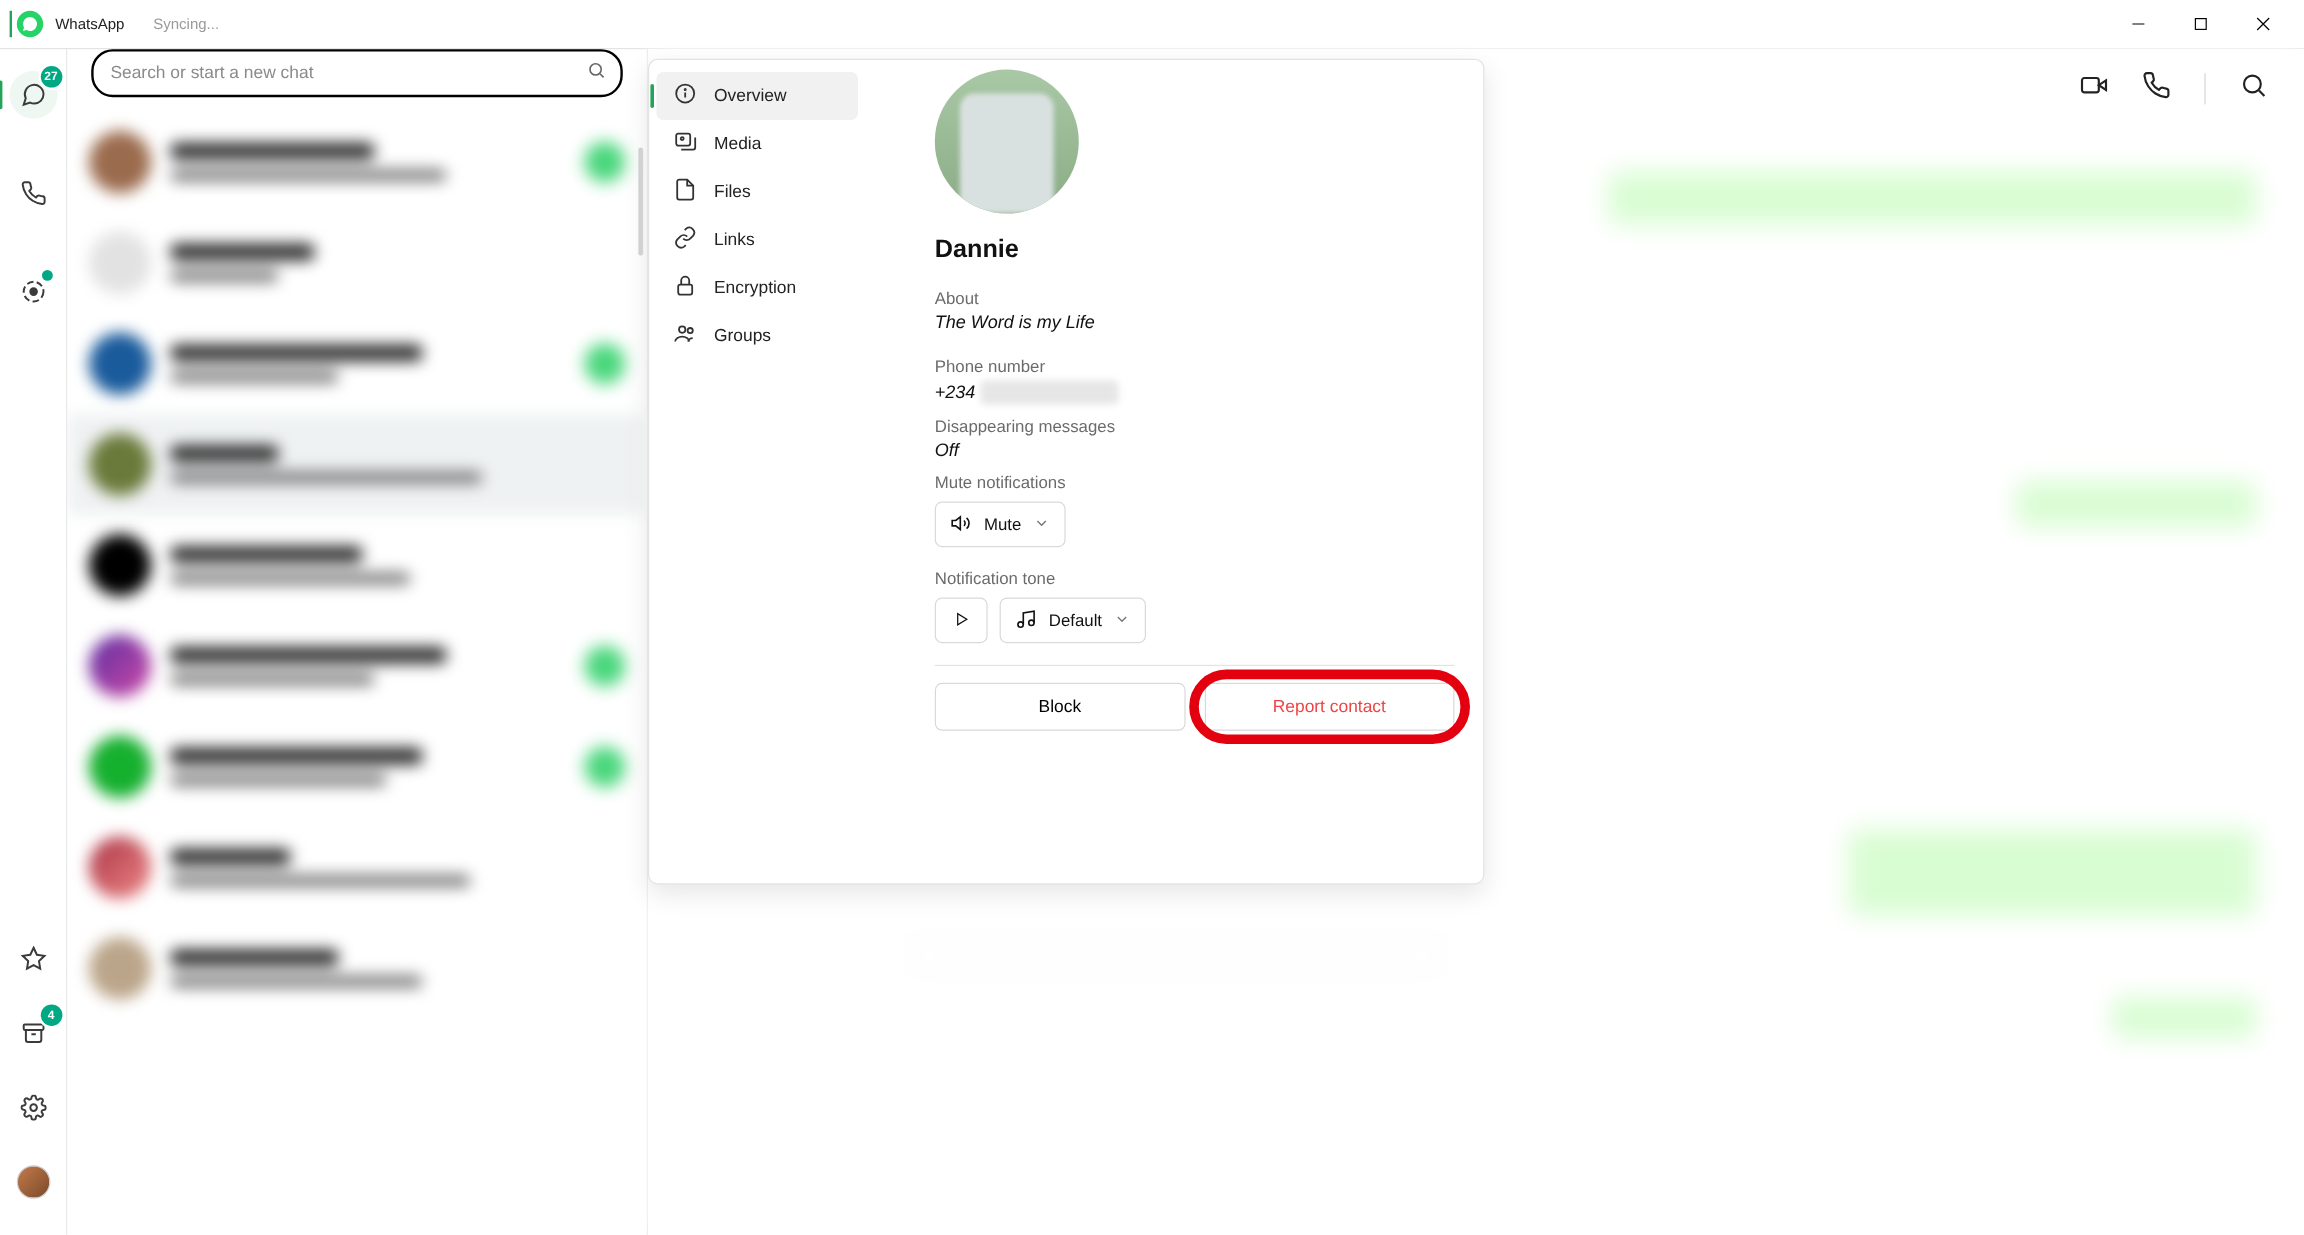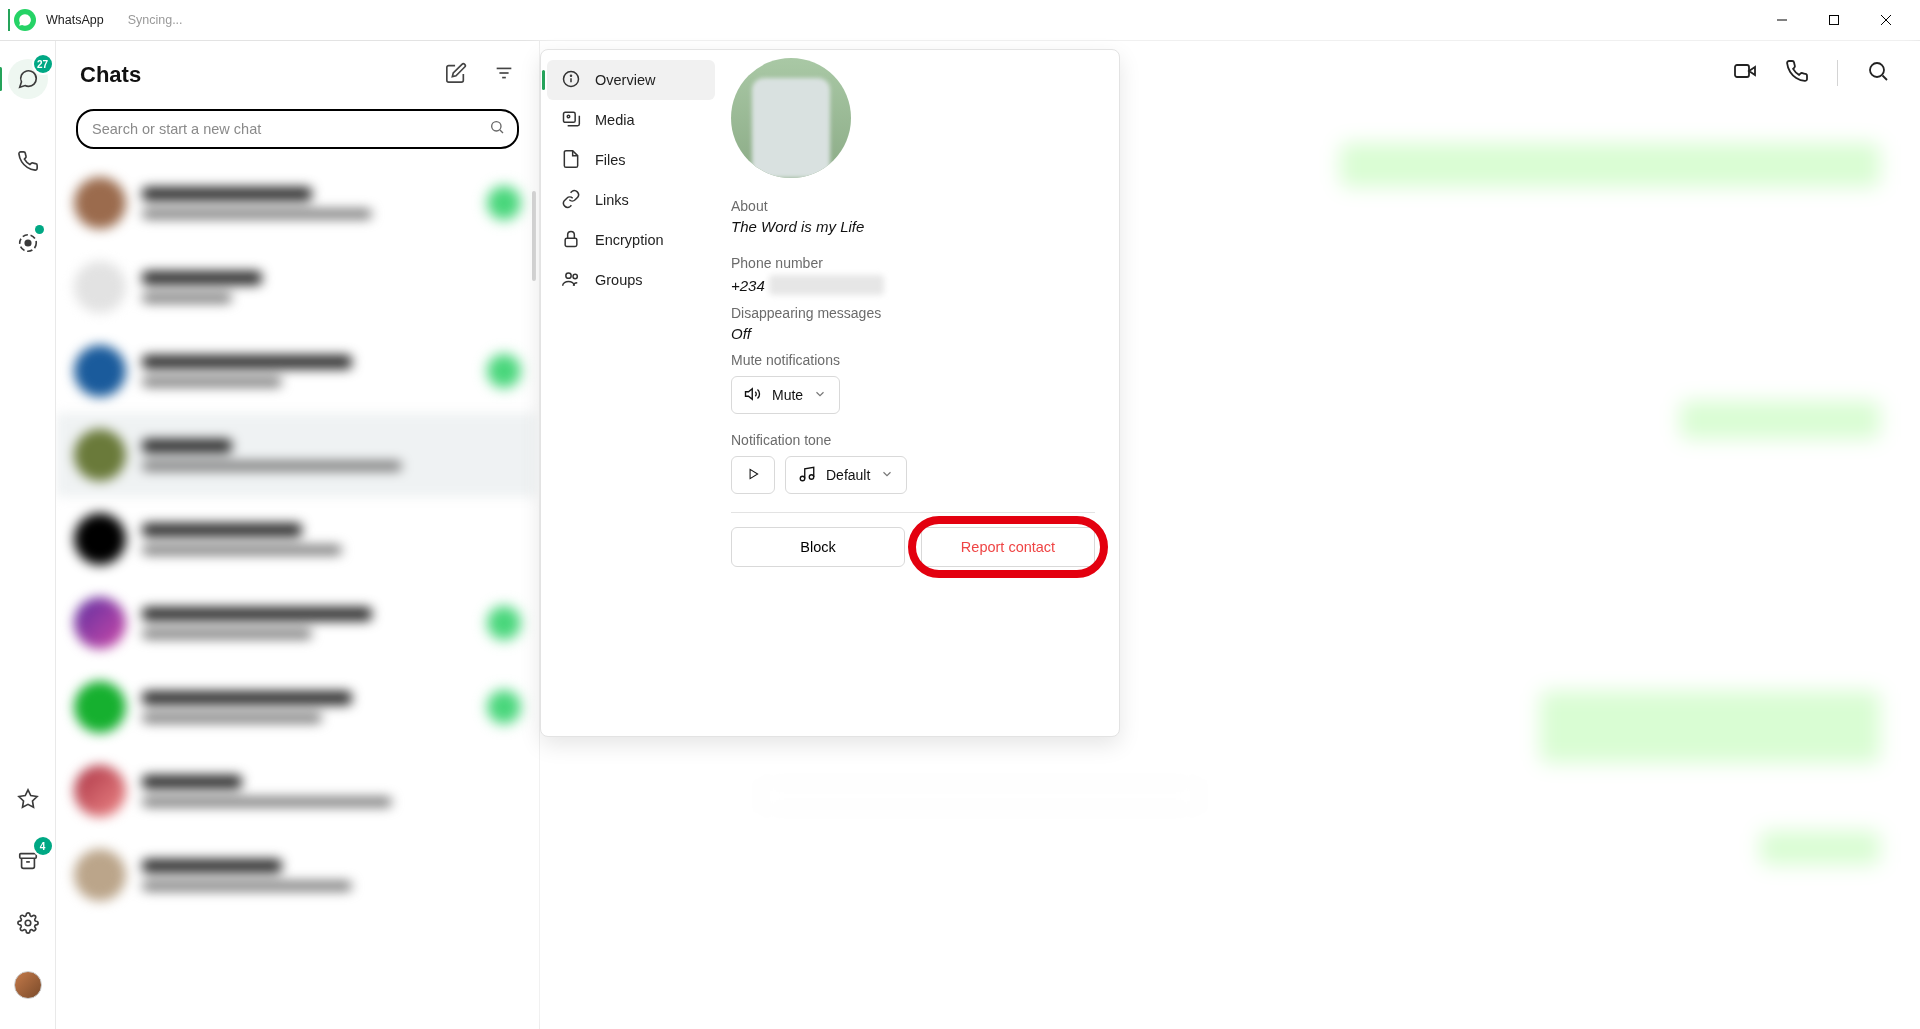--- a/index.html
+++ b/index.html
@@ -60,21 +60,21 @@
 
 .bg-chat { position: absolute; inset: 0; filter: blur(10px); background: #fff; }
 .msg { position: absolute; border-radius: 8px; }
 .msg.green { background: #d9fdd3; }
 .msg.white { background: #fff; border: 1px solid #eee; }
 .composer { position: absolute; left: 0; right: 0; bottom: 0; height: 58px; background: #fff; border-top: 1px solid #e6e6e6; display: flex; align-items: center; padding: 0 30px; gap: 22px; z-index: 5; }
 .composer svg { width: 24px; height: 24px; color: #444; }
 .composer input { flex: 1; border: none; outline: none; font-size: 14.5px; color: #444; }
 
 
-.popover { position: absolute; left: 0; top: 8px; width: 580px; height: 688px; background: #fff; border: 1px solid #e3e3e3; border-radius: 8px; box-shadow: 0 8px 22px rgba(0,0,0,.10); display: flex; overflow: hidden; z-index: 10; }
+.popover { position: absolute; left: 0; top: 8px; width: 697px; height: 688px; background: #fff; border: 1px solid #e3e3e3; border-radius: 8px; box-shadow: 0 8px 22px rgba(0,0,0,.10); display: flex; overflow: hidden; z-index: 10; gap: 48px; }
 .popnav { width: 180px; padding: 10px 6px; }
 .popnav-item { height: 40px; border-radius: 6px; display: flex; align-items: center; gap: 14px; padding: 0 10px 0 14px; color: #222; font-size: 14.5px; position: relative; }
 .popnav-item.active { background: #f1f1f1; }
 .popnav-item.active::before { content: ""; position: absolute; left: -5px; top: 10px; bottom: 10px; width: 3px; background: #25a35a; border-radius: 3px; }
 .popnav-item svg { width: 20px; height: 20px; color: #333; }
 .popbody { flex: 1; padding: 8px 24px 20px 10px; overflow-y: auto; position: relative; }
 .popbody::-webkit-scrollbar { width: 6px; }
 .popbody::-webkit-scrollbar-thumb { background: #cfcfcf; border-radius: 3px; }
 .contact-photo { width: 120px; height: 120px; border-radius: 50%; overflow: hidden; background: linear-gradient(180deg,#a9c8a5 0%,#8bab86 100%); display:flex;align-items:flex-end;justify-content:center; }
 .contact-photo .person { width: 78px; height: 100px; background: #d9e1e0; border-radius: 12px 12px 0 0; filter: blur(2px); }
@@ -170,34 +170,20 @@
             <path d="M19.4 15a1.7 1.7 0 0 0 .34 1.87l.06.06a2 2 0 1 1-2.83 2.83l-.06-.06a1.7 1.7 0 0 0-1.87-.34 1.7 1.7 0 0 0-1 1.56V21a2 2 0 1 1-4 0v-.09a1.7 1.7 0 0 0-1.11-1.56 1.7 1.7 0 0 0-1.87.34l-.06.06a2 2 0 1 1-2.83-2.83l.06-.06a1.7 1.7 0 0 0 .34-1.87 1.7 1.7 0 0 0-1.56-1H3a2 2 0 1 1 0-4h.09a1.7 1.7 0 0 0 1.56-1.11 1.7 1.7 0 0 0-.34-1.87l-.06-.06a2 2 0 1 1 2.83-2.83l.06.06a1.7 1.7 0 0 0 1.87.34h.09a1.7 1.7 0 0 0 1-1.56V3a2 2 0 1 1 4 0v.09a1.7 1.7 0 0 0 1 1.56 1.7 1.7 0 0 0 1.87-.34l.06-.06a2 2 0 1 1 2.83 2.83l-.06.06a1.7 1.7 0 0 0-.34 1.87v.09a1.7 1.7 0 0 0 1.56 1H21a2 2 0 1 1 0 4h-.09a1.7 1.7 0 0 0-1.56 1z"></path>
           </svg>
       </div>
       <div class="rail-item">
         <div class="avatar-mini"></div>
       </div>
     </div>
   </div>
 
   <div class="chatlist">
-    <div class="chatlist-header">
-      <div class="chats-title">Chats</div>
-      <div class="chatlist-header-icons">
-        <span><svg viewBox="0 0 24 24" fill="none" stroke="currentColor" stroke-width="1.8">
-              <path d="M11 4H4a2 2 0 0 0-2 2v14a2 2 0 0 0 2 2h14a2 2 0 0 0 2-2v-7"></path>
-              <path d="M18.5 2.5a2.12 2.12 0 0 1 3 3L12 15l-4 1 1-4z"></path>
-            </svg></span>
-        <span><svg viewBox="0 0 24 24" fill="none" stroke="currentColor" stroke-width="1.8">
-              <line x1="4" y1="7" x2="20" y2="7"></line>
-              <line x1="7" y1="12" x2="17" y2="12"></line>
-              <line x1="10" y1="17" x2="14" y2="17"></line>
-            </svg></span>
-      </div>
-    </div>
     <div class="search-wrap">
       <div class="search-box">
         <input class="search" type="text" placeholder="Search or start a new chat" style="">
         <span class="mag"><svg width="16" height="16" viewBox="0 0 24 24" fill="none" stroke="currentColor" stroke-width="2">
               <circle cx="11" cy="11" r="7"></circle>
               <line x1="21" y1="21" x2="16.5" y2="16.5"></line>
             </svg></span>
       </div>
     </div>
     <div class="chatlist-scroll">
@@ -345,20 +331,21 @@
                 <path d="M15 20c0-2 2-3.5 4.5-3.5"></path>
               </svg></span>
           <span>Groups</span>
         </div>
       </div>
 
       <div class="popbody">
         <div class="contact-photo">
           <div class="person"></div>
         </div>
+        <div class="contact-name">Dannie</div>
 
         <div class="sect-label">About</div>
         <div class="sect-val">The Word is my Life</div>
 
         <div class="sect-label">Phone number</div>
         <div class="sect-val phone-val">
           <span>+234</span>
           <span class="phone-blur"></span>
         </div>
 

